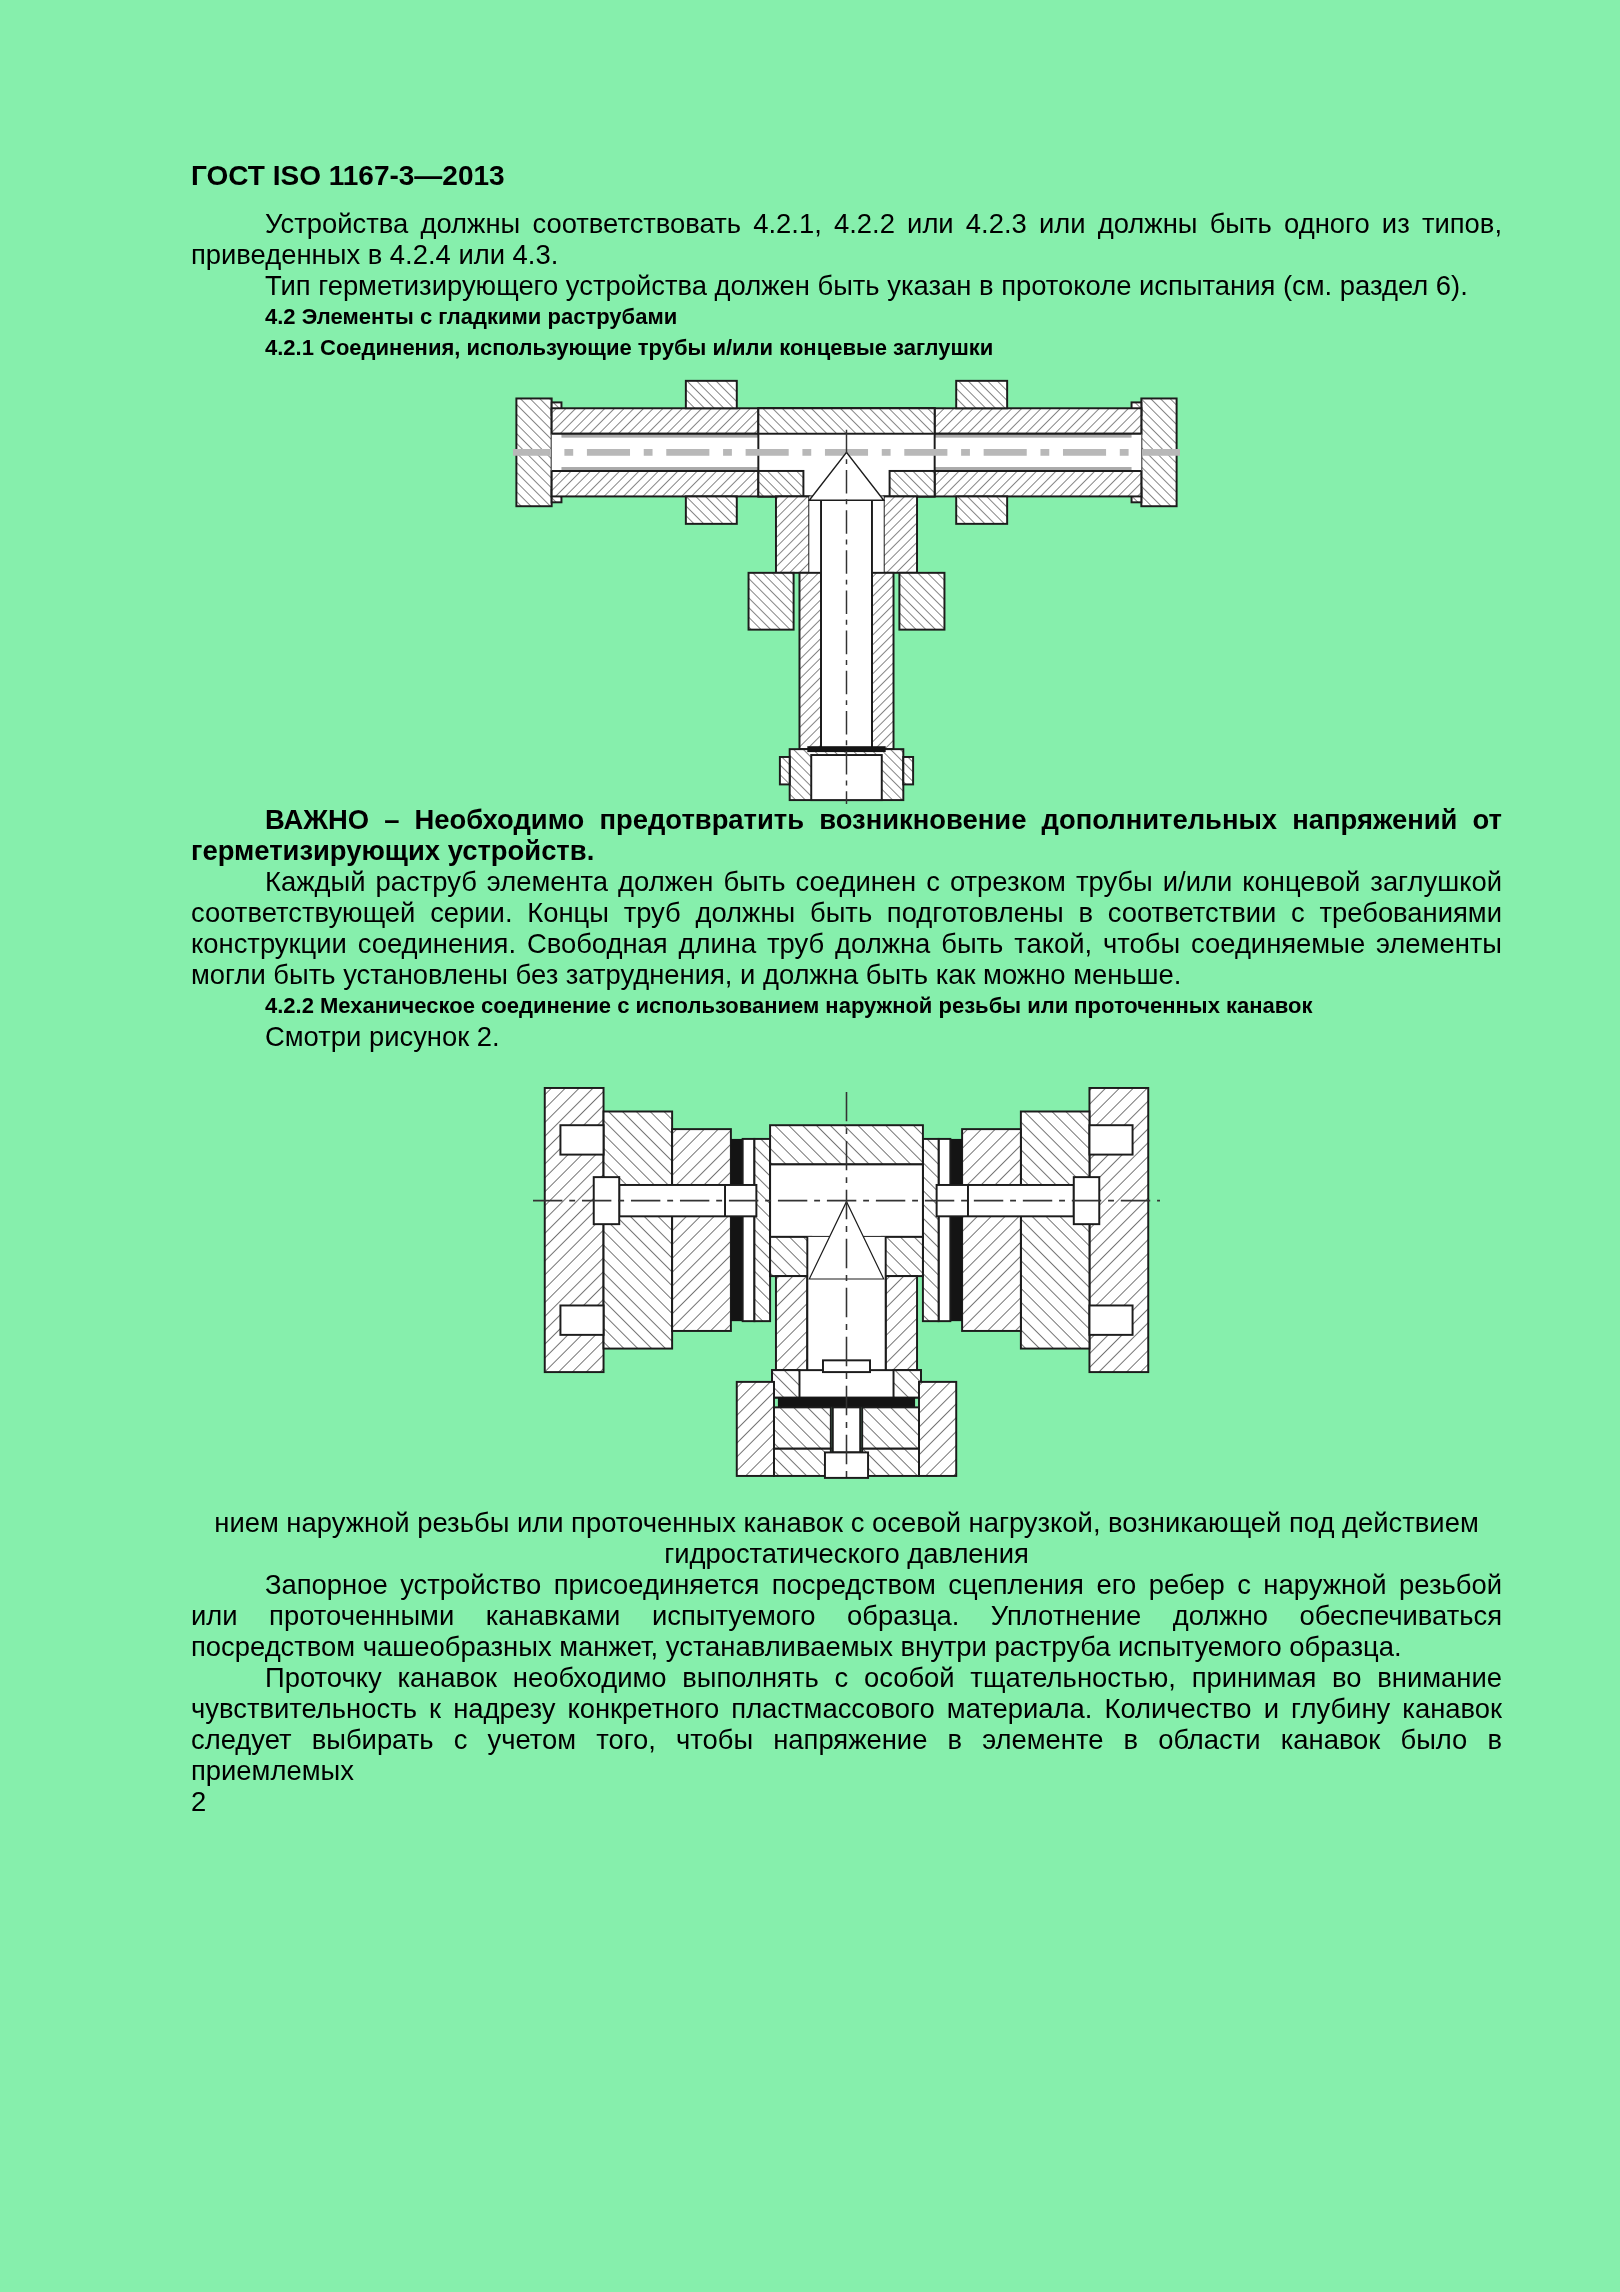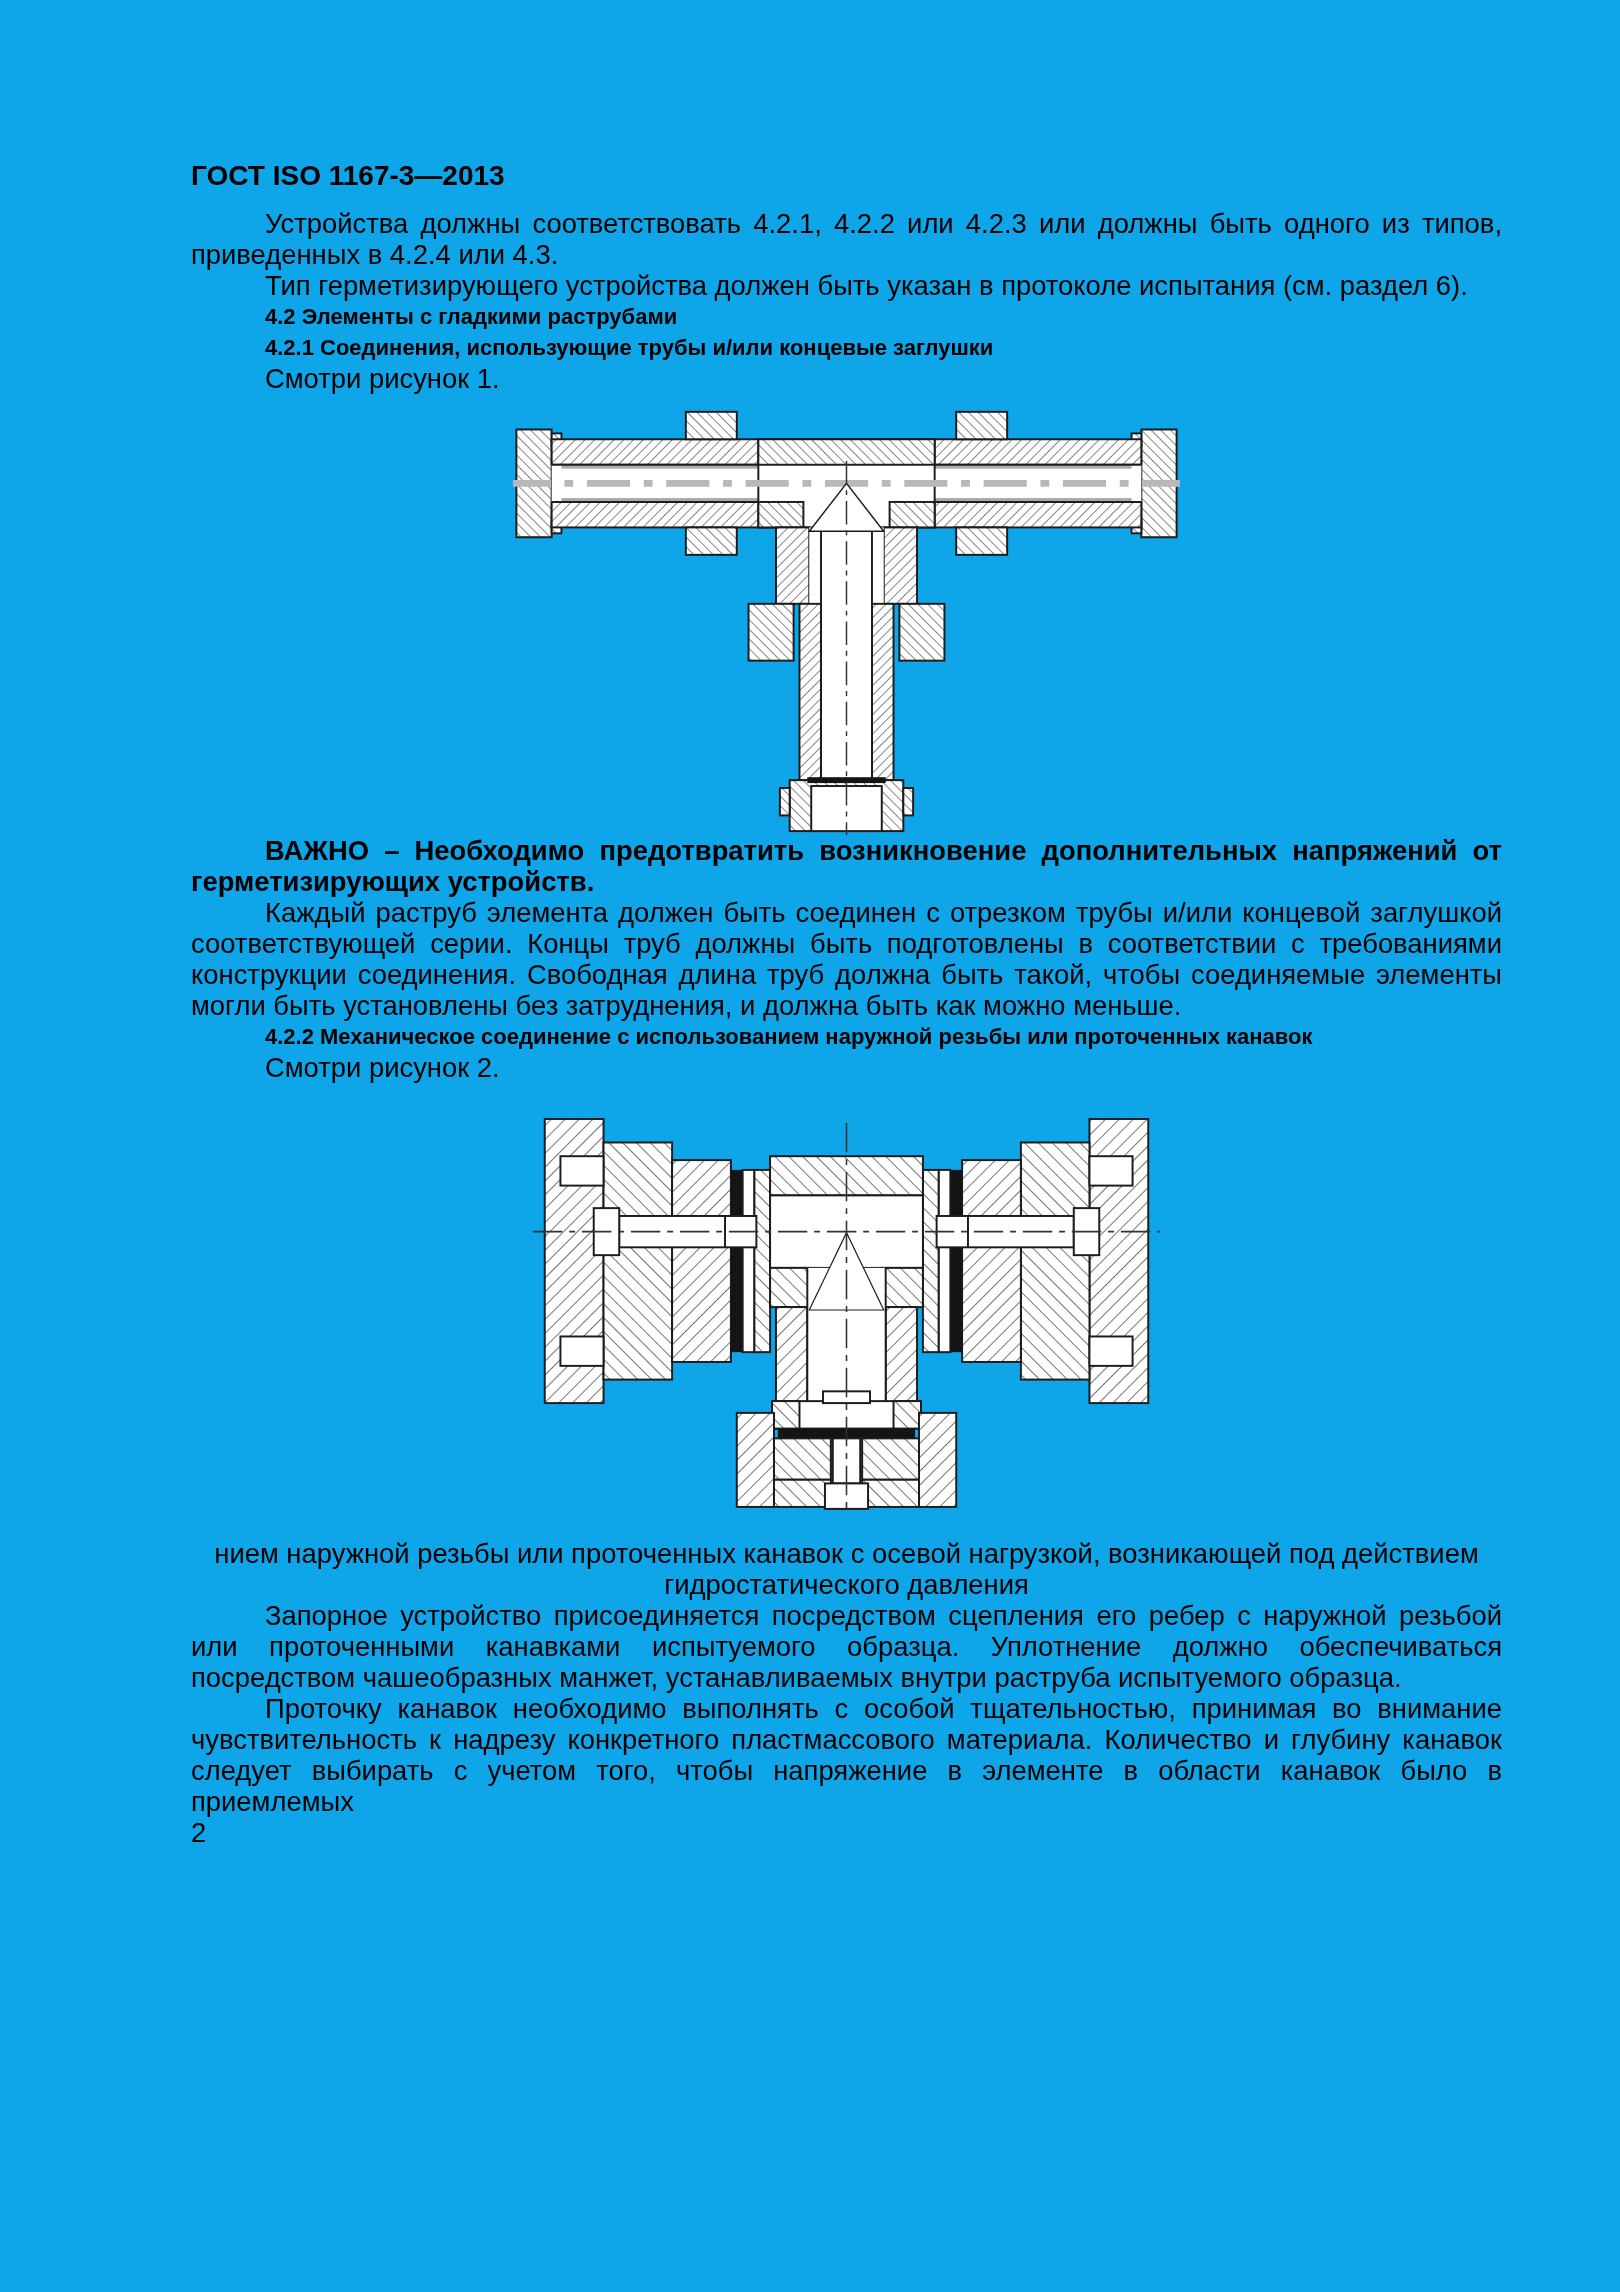--- a/index.html
+++ b/index.html
@@ -1,20 +1,20 @@
 <!DOCTYPE html>
 <html><head>
 <meta charset="utf-8">
 <style>
   html,body{margin:0;padding:0;}
   body{
     width:1620px;height:2293px;background:#ffffff;color:#000;
     font-family:"Liberation Sans", sans-serif;overflow:hidden;position:relative;
   }
-  .page{position:absolute;left:0;top:0;width:1620px;height:2293px;background:#0ea5e9;}
+  .page{position:absolute;left:0;top:0;width:1620px;height:2293px;background:#86efac;}
   .content{position:absolute;left:191px;top:160px;width:1311px;}
   .doc-header{font-size:28px;font-weight:bold;line-height:31px;margin:0 0 16.7px 0;}
   p.body{
     font-size:27.4px;line-height:31px;margin:0;text-align:justify;
     text-indent:74px;letter-spacing:0;
   }
   p.body.bold{font-weight:bold;}
   p.heading{font-size:22px;line-height:31px;margin:0;font-weight:bold;text-align:justify;text-indent:74px;}
   .figure-wrap{width:100%;display:flex;justify-content:center;}
   .fig1-wrap{margin-top:10.8px;margin-bottom:0;}
@@ -33,21 +33,20 @@
 
 <div class="page">
   <div class="content">
 
     <div class="doc-header">ГОСТ ISO 1167-3—2013</div>
 
     <p class="body">Устройства должны соответствовать 4.2.1, 4.2.2 или 4.2.3 или должны быть одного из типов, приведенных в 4.2.4 или 4.3.</p>
     <p class="body">Тип герметизирующего устройства должен быть указан в протоколе испытания (см. раздел 6).</p>
     <p class="heading">4.2 Элементы с гладкими раструбами</p>
     <p class="heading">4.2.1 Соединения, использующие трубы и/или концевые заглушки</p>
-    <p class="body">Смотри рисунок 1.</p>
 
     <div class="figure-wrap fig1-wrap">
       <svg width="667" height="431" viewBox="0 0 680 440">
         <defs>
           <pattern id="h1a" patternUnits="userSpaceOnUse" width="7" height="7" patternTransform="rotate(45)">
             <rect width="7" height="7" fill="#ffffff"></rect>
             <line x1="0" y1="0" x2="0" y2="7" stroke="#4f4f4f" stroke-width="1.4"></line>
           </pattern>
           <pattern id="h1b" patternUnits="userSpaceOnUse" width="7" height="7" patternTransform="rotate(-45)">
             <rect width="7" height="7" fill="#ffffff"></rect>

